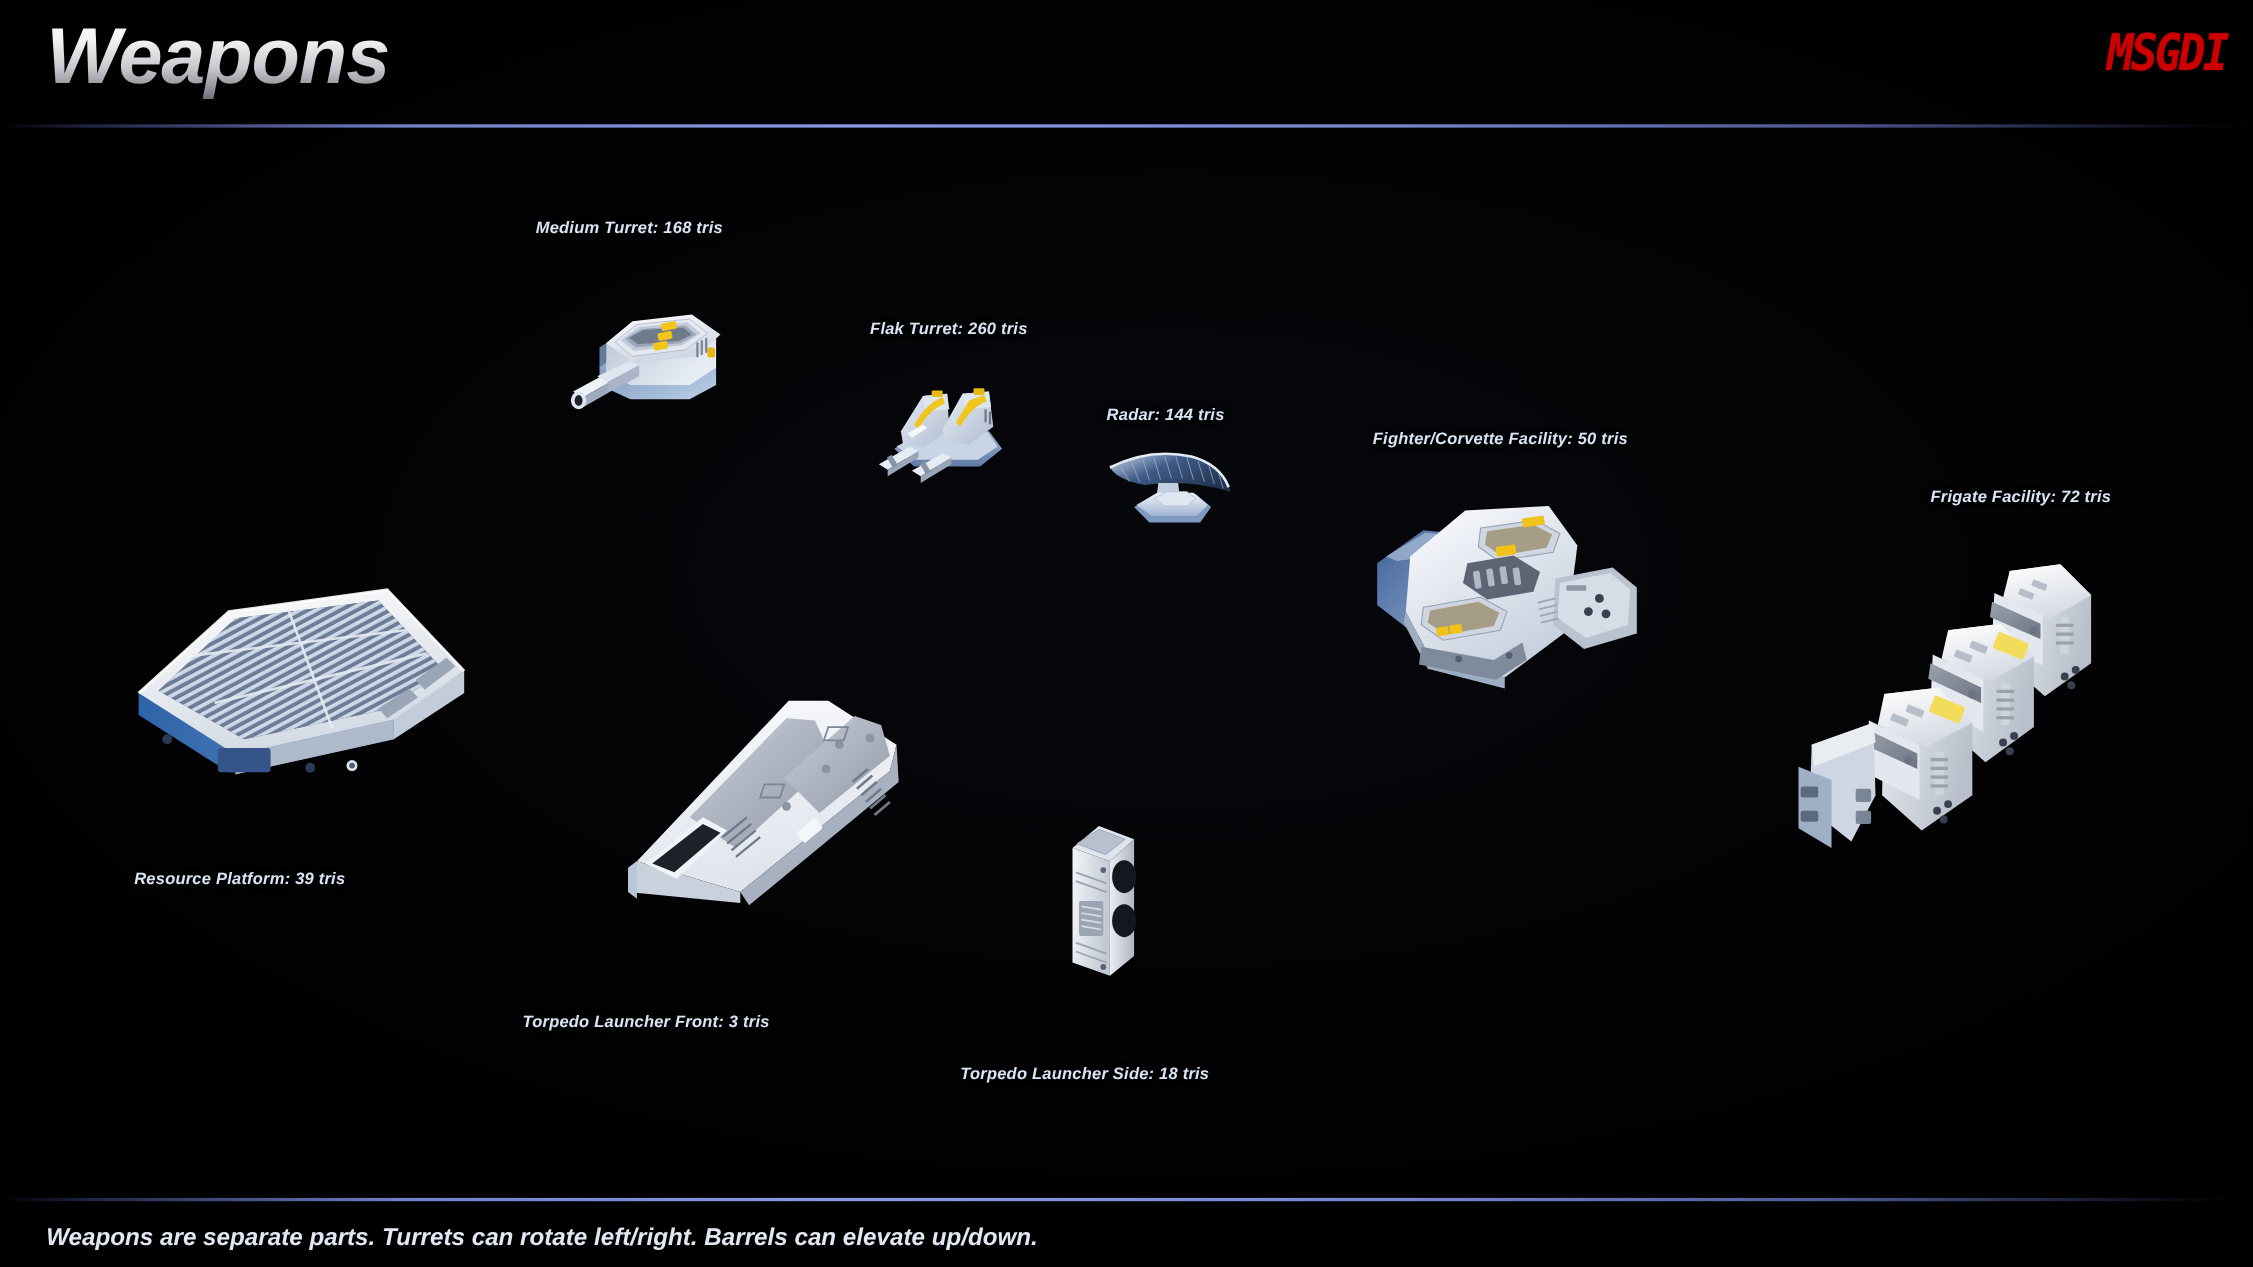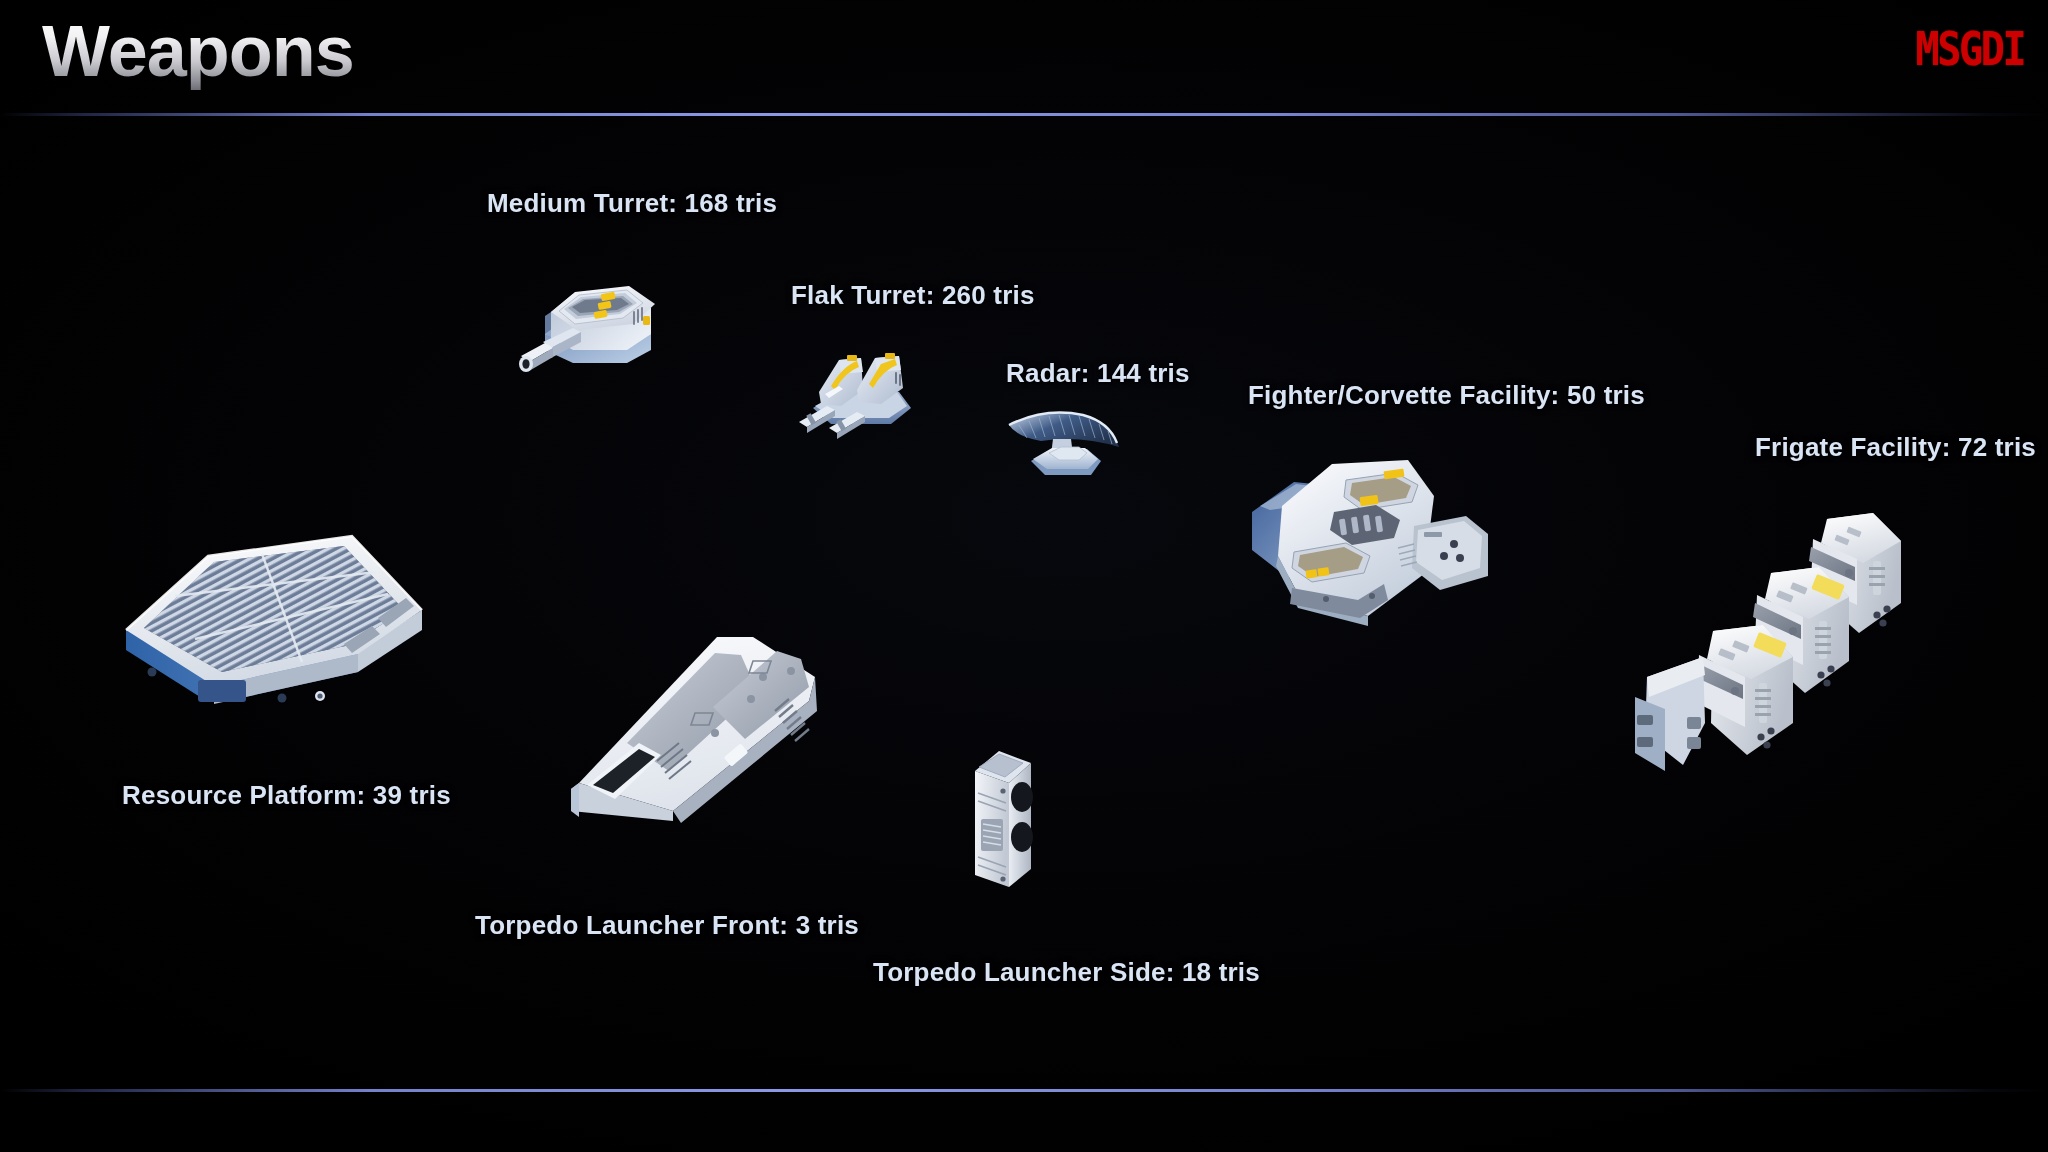--- a/index.html
+++ b/index.html
@@ -12,20 +12,21 @@
     font-family: "Liberation Sans", sans-serif;
   }
 
   #slide {
     position: relative;
     width: 2048px;
     height: 1152px;
     background:
       radial-gradient(ellipse 1400px 700px at 52% 45%, #07080d 0%, #030305 55%, #000000 100%),
       #000000;
+    font-style: italic;
   }
 
   
   .title {
     position: absolute;
     left: 42px;
     top: 14px;
     font-size: 72px;
     font-weight: bold;
     letter-spacing: -1px;
@@ -65,26 +66,27 @@
     letter-spacing: -2px;
     color: #cc0000;
     transform: scaleX(1.18) scaleY(1.35);
     transform-origin: right top;
     text-shadow: 0 0 1px #b00000;
   }
 
   
   .lbl {
     position: absolute;
-    font-size: 26px;
+    font-size: 15px;
     font-weight: bold;
     color: #d9e4f5;
     white-space: nowrap;
     text-shadow: 0 1px 2px #000, 0 0 6px rgba(0,0,0,0.9);
     letter-spacing: 0.2px;
+    margin-top: 11px;
   }
 
   .footer {
     position: absolute;
     left: 42px;
     top: 1112px;
     font-size: 22px;
     font-weight: bold;
     color: #e2e8f3;
     white-space: nowrap;
@@ -554,14 +556,15 @@
         <line x1="13" y1="112" x2="41" y2="122"></line>
         <line x1="13" y1="120" x2="41" y2="130"></line>
       </g>
       <circle cx="38" cy="46" r="2.6" fill="#596373"></circle>
       <circle cx="38" cy="134" r="2.6" fill="#596373"></circle>
     </svg>
   </div>
   <div class="lbl" style="left:873px; top:957px;text-align:right;">Torpedo Launcher Side: 18 tris</div>
 
   <div class="rule rule-bottom"></div>
+  <div class="footer">Weapons are separate parts. Turrets can rotate left/right. Barrels can elevate up/down.</div>
 
 </div>
 
 </body></html>

